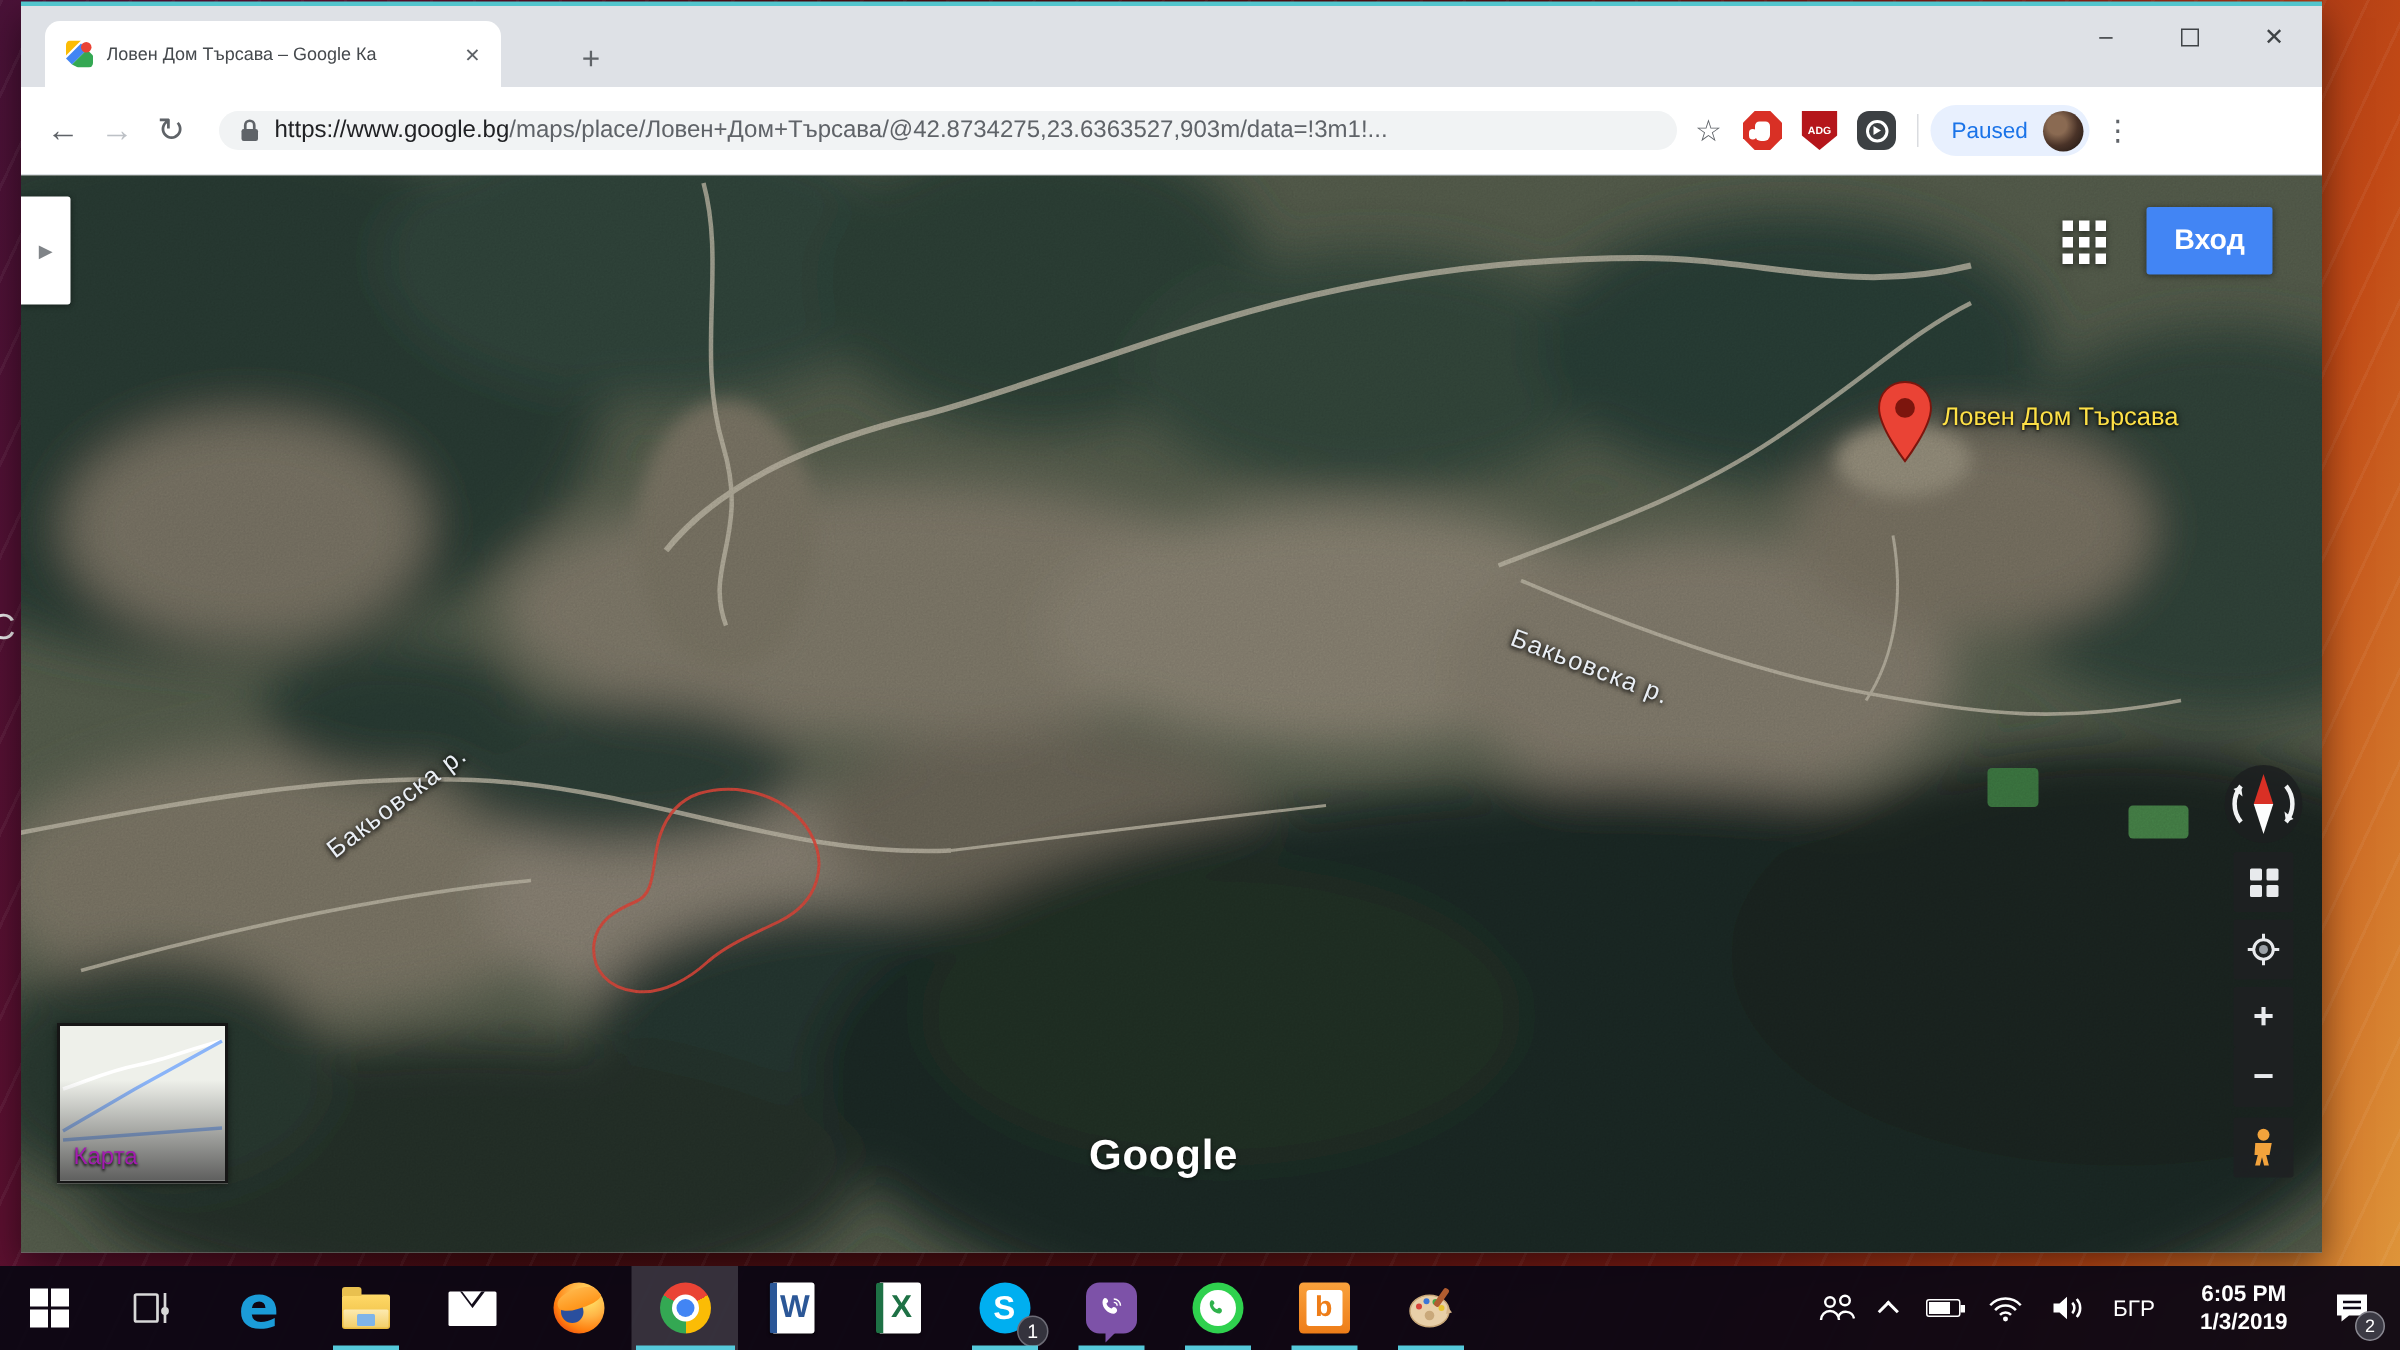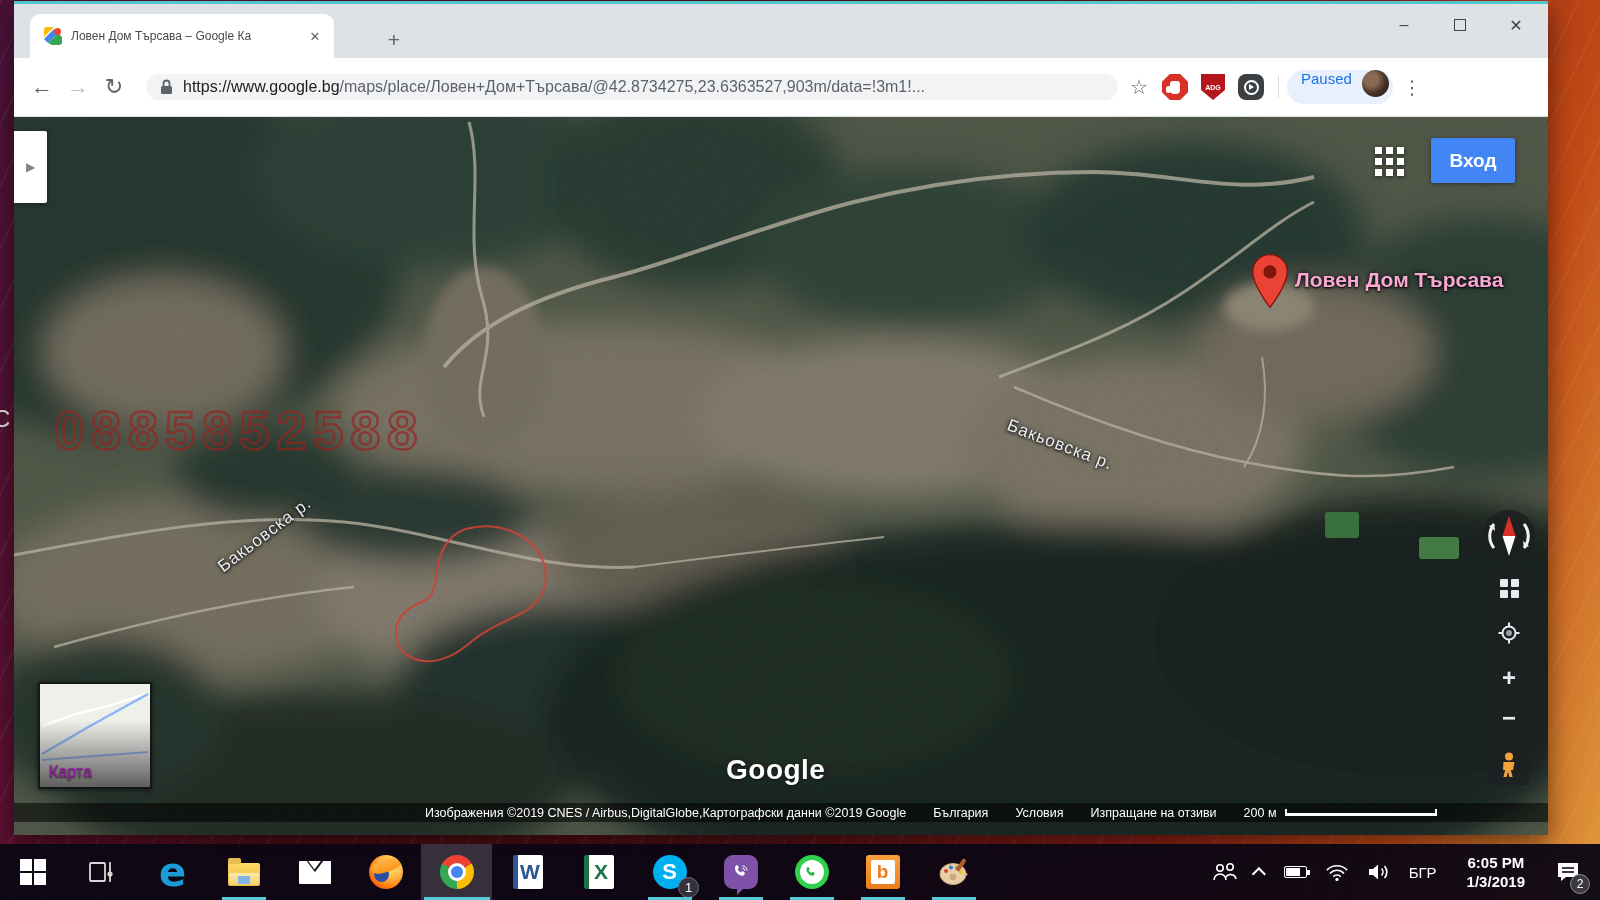--- a/index.html
+++ b/index.html
@@ -51,21 +51,21 @@
     display:flex; align-items:center; justify-content:center; }
   .hand-shape { width:10px; height:13px; background:#fff; border-radius:3px 3px 4px 4px; position:relative; }
   .hand-shape:before { content:""; position:absolute; left:-4px; top:5px; width:5px; height:7px; background:#fff; border-radius:3px; }
   .ext-shield { width:24px; height:26px; background:#b5161b;
     clip-path:polygon(0 0,100% 0,100% 62%,50% 100%,0 62%); display:flex; align-items:center; justify-content:center; }
   .ext-shield span { color:#fff; font-size:7px; font-weight:bold; }
   .ext-video { width:26px; height:26px; background:#3c4043; border-radius:8px; display:flex; align-items:center; justify-content:center; }
   .ext-video .ring { width:15px; height:15px; border:2.5px solid #fff; border-radius:50%; display:flex; align-items:center; justify-content:center; }
   .ext-video .play { width:0; height:0; border-left:5px solid #fff; border-top:3.5px solid transparent; border-bottom:3.5px solid transparent; margin-left:1px; }
   .toolbar-divider { width:1px; height:22px; background:#dadce0; margin:0 8px; flex:0 0 auto; }
-  .paused-pill { height:34px; border-radius:17px; background:#e8f0fe; display:flex; align-items:flex-start;
+  .paused-pill { height:34px; border-radius:17px; background:#e8f0fe; display:flex; align-items:center;
     padding:0 4px 0 14px; flex:0 0 auto; }
   .paused-label { color:#1a73e8; font-size:15px; margin-right:10px; }
   .avatar { width:27px; height:27px; border-radius:50%;
     background:radial-gradient(circle at 35% 35%,#8a6a52 0 25%,#4a3328 55%,#17120f 100%); }
   .menu-btn { width:34px; height:34px; display:flex; align-items:center; justify-content:center;
     font-size:19px; color:#5f6368; flex:0 0 auto; margin-left:2px; }
 
   
   .map { position:absolute; left:0; top:113px; width:1534px; height:718px; overflow:hidden; background:#4d564a; }
   .terrain { position:absolute; inset:0; }
@@ -75,22 +75,22 @@
     color:#808488; font-size:12px; }
   .apps-grid { position:absolute; left:1361px; top:30px; width:29px; height:29px; display:grid;
     grid-template-columns:repeat(3,7px); grid-template-rows:repeat(3,7px); gap:4px;
     filter:drop-shadow(0 1px 2px rgba(0,0,0,.6)); }
   .apps-grid span { background:#fff; }
   .signin-btn { position:absolute; left:1417px; top:21px; width:84px; height:45px; background:#4285f4;
     border-radius:2px; display:flex; align-items:center; justify-content:center; color:#fff; font-size:19px;
     font-weight:bold; box-shadow:0 1px 4px rgba(0,0,0,.45); }
 
   .pin { position:absolute; left:1236px; top:136px; width:40px; height:56px; }
-  .marker-label { position:absolute; left:1281px; top:151px; color:#f9a8d4; font-size:21px;
-    text-shadow:0 1px 2px #000,0 0 5px rgba(0,0,0,.9); white-space:nowrap;font-weight:bold; }
+  .marker-label { position:absolute; left:1281px; top:151px; color:#fde047; font-size:17px;
+    text-shadow:0 1px 2px #000,0 0 5px rgba(0,0,0,.9); white-space:nowrap; }
 
   .watermark { position:absolute; left:40px; top:282px; font-size:54px; font-weight:bold; letter-spacing:7px;
     color:transparent; -webkit-text-stroke:2.5px rgba(150,35,30,.8); opacity:.85; }
 
   .river-label { position:absolute; color:#e9eef4; font-size:17px; letter-spacing:1px;
     text-shadow:0 1px 3px rgba(0,0,0,.95),0 0 5px rgba(0,0,0,.7); white-space:nowrap; }
   .river-west { left:195px; top:408px; transform:rotate(-37deg); }
   .river-east { left:990px; top:318px; transform:rotate(21deg); }
 
   .minimap { position:absolute; left:24px; top:565px; width:114px; height:107px; border:2px solid #161616;
@@ -319,48 +319,37 @@
         <span></span>
     </div>
     <div class="signin-btn">Вход</div>
 
     <svg class="pin" viewBox="0 0 24 34">
       <path d="M12 1 C6 1 1.5 5.5 1.5 11.5 C1.5 19.5 12 33 12 33 S22.5 19.5 22.5 11.5 C22.5 5.5 18 1 12 1 Z" fill="#ea4335" stroke="#7c150d" stroke-width="0.8"></path>
       <circle cx="12" cy="11.5" r="4" fill="#7c150d"></circle>
     </svg>
     <div class="marker-label">Ловен Дом Търсава</div>
 
-    <div class="watermark">0885852588</div>
 
     <div class="river-label river-west">Бакьовска р.</div>
     <div class="river-label river-east">Бакьовска р.</div>
 
     <div class="minimap">
       <svg width="110" height="103" viewBox="0 0 110 103">
         <rect width="110" height="103" fill="#eef0ea"></rect>
         <path d="M2 42 C 20 36 32 30 52 26 S 90 14 108 10" stroke="#fff" stroke-width="2.5" fill="none"></path>
         <path d="M2 70 L 50 42 L 108 10" stroke="#8ab4f8" stroke-width="2.2" fill="none"></path>
         <path d="M2 76 L 108 68" stroke="#8ab4f8" stroke-width="2.2" fill="none"></path>
       </svg>
       <div class="minimap-shade"></div>
       <span class="minimap-label">Карта</span>
     </div>
 
     <div class="google-logo">Google</div>
 
-    <div class="attribution">
-      <span class="attr-item">Изображения ©2019 CNES / Airbus,DigitalGlobe,Картографски данни ©2019 Google</span>
-      <span class="attr-item">България</span>
-      <span class="attr-item">Условия</span>
-      <span class="attr-item">Изпращане на отзиви</span>
-      <span class="scale-group">
-        <span>200 м</span>
-        <span class="scale-bar"></span>
-      </span>
-    </div>
 
     <svg class="compass" viewBox="0 0 56 56">
       <circle cx="28" cy="28" r="26" fill="rgba(28,30,32,0.85)"></circle>
       <path d="M13 40 A 19 19 0 0 1 13 16" stroke="#f1f3f4" stroke-width="3" fill="none"></path>
       <path d="M43 16 A 19 19 0 0 1 43 40" stroke="#f1f3f4" stroke-width="3" fill="none"></path>
       <polygon points="13,16 8,18 14,23" fill="#f1f3f4"></polygon>
       <polygon points="43,40 48,38 42,33" fill="#f1f3f4"></polygon>
       <polygon points="28,8 21.5,28 34.5,28" fill="#d93025"></polygon>
       <polygon points="21.5,28 34.5,28 28,48" fill="#fdfdfd"></polygon>
     </svg>

